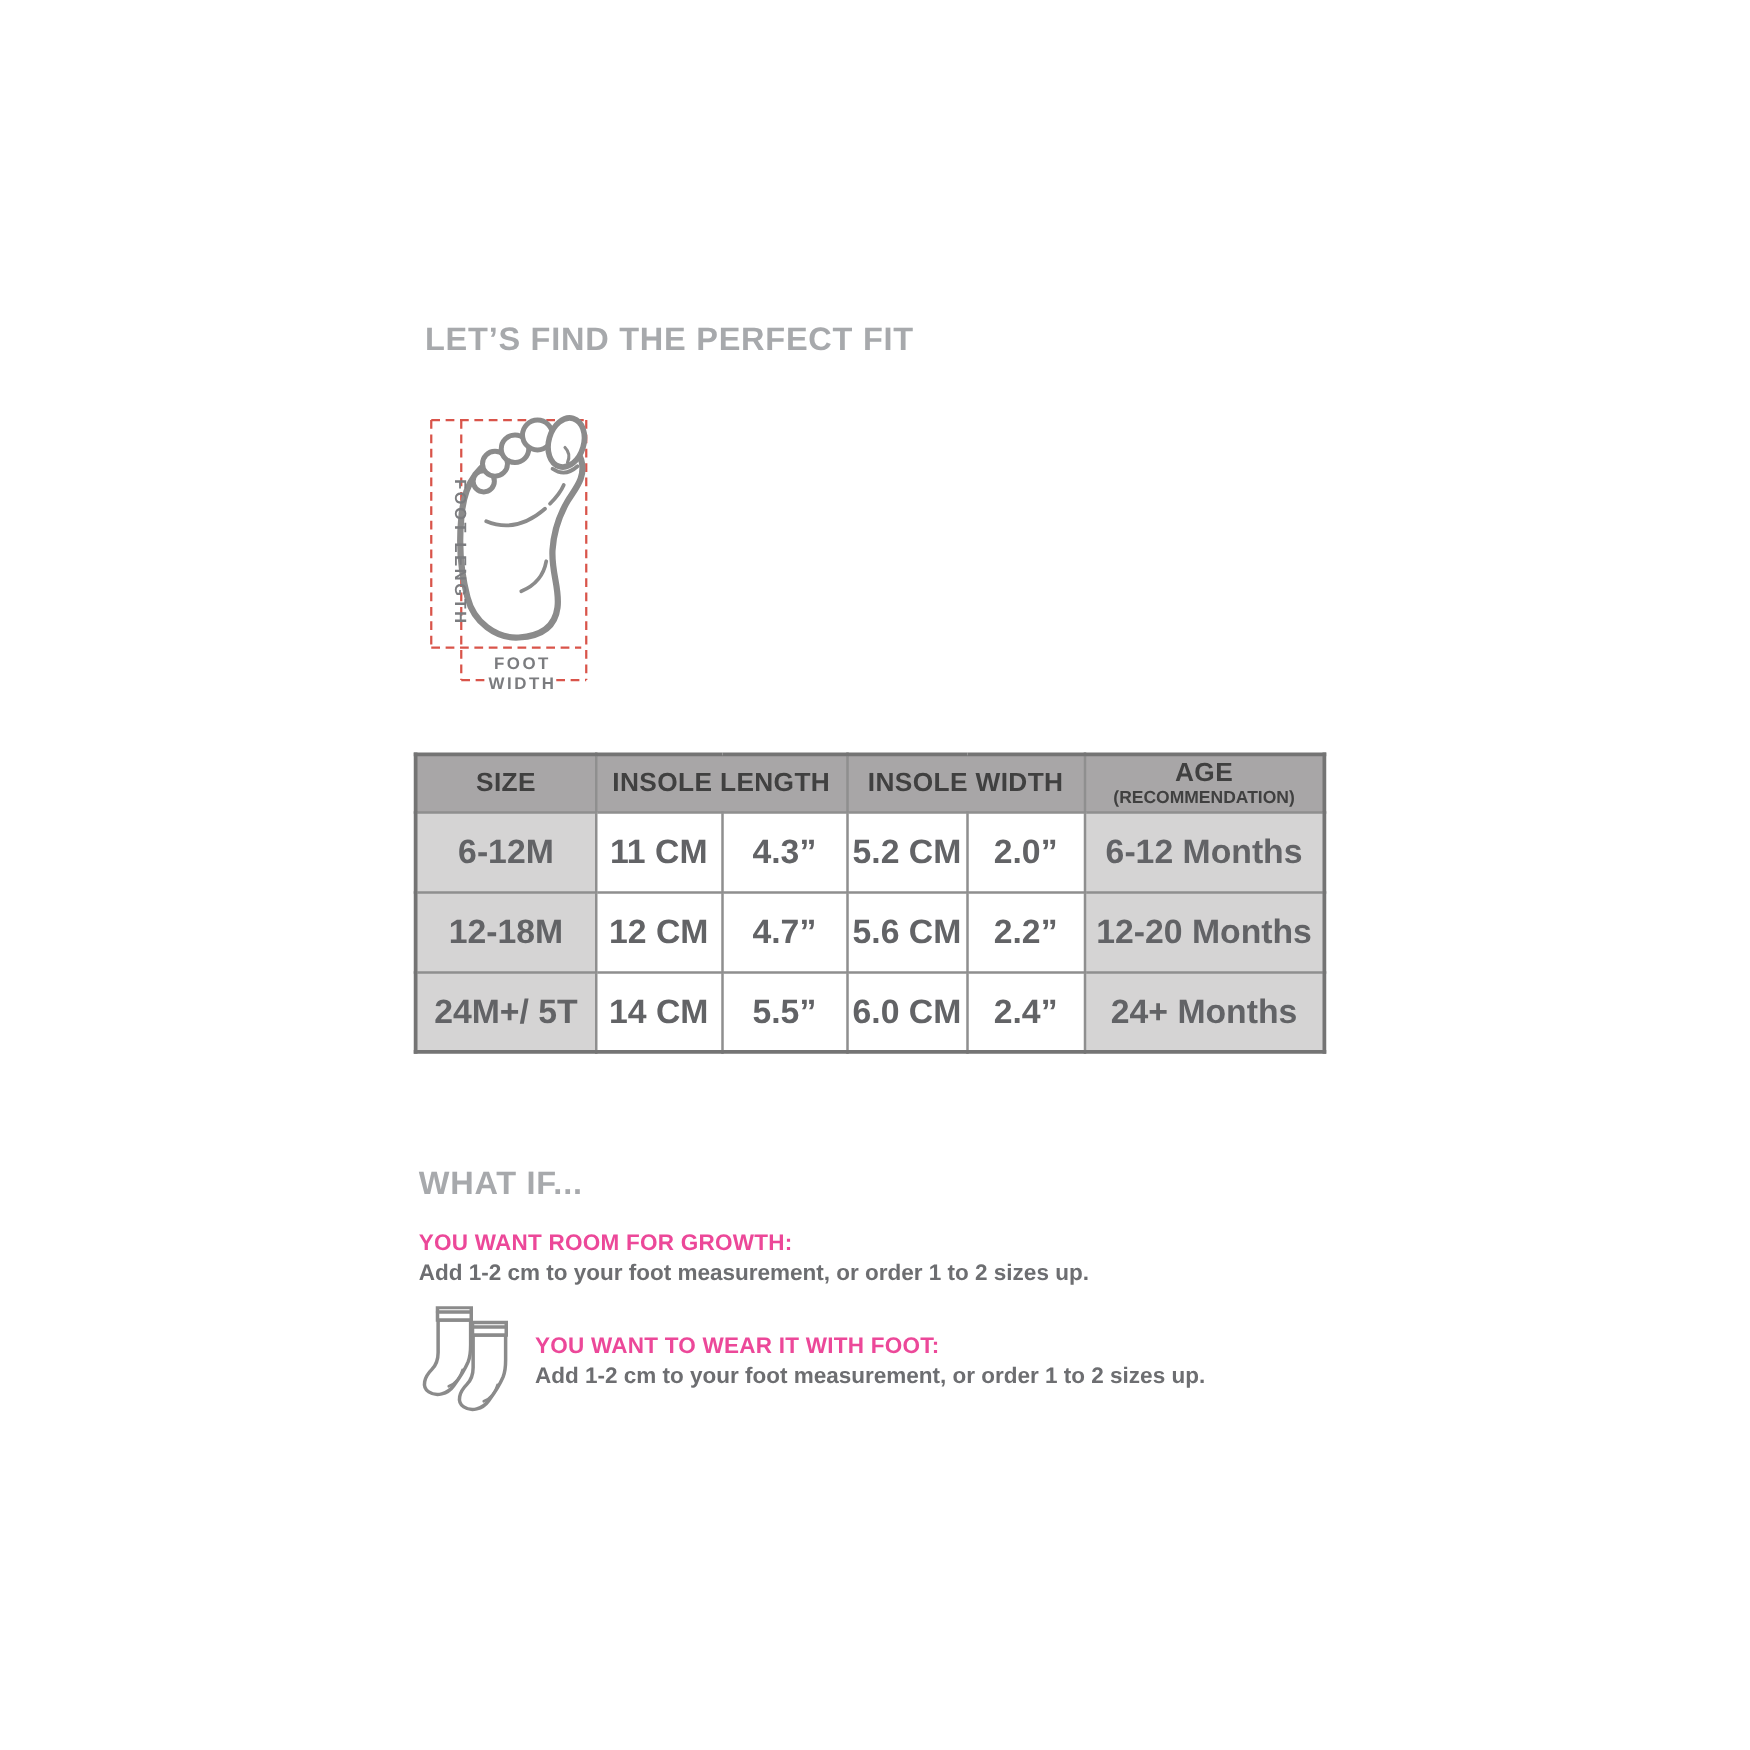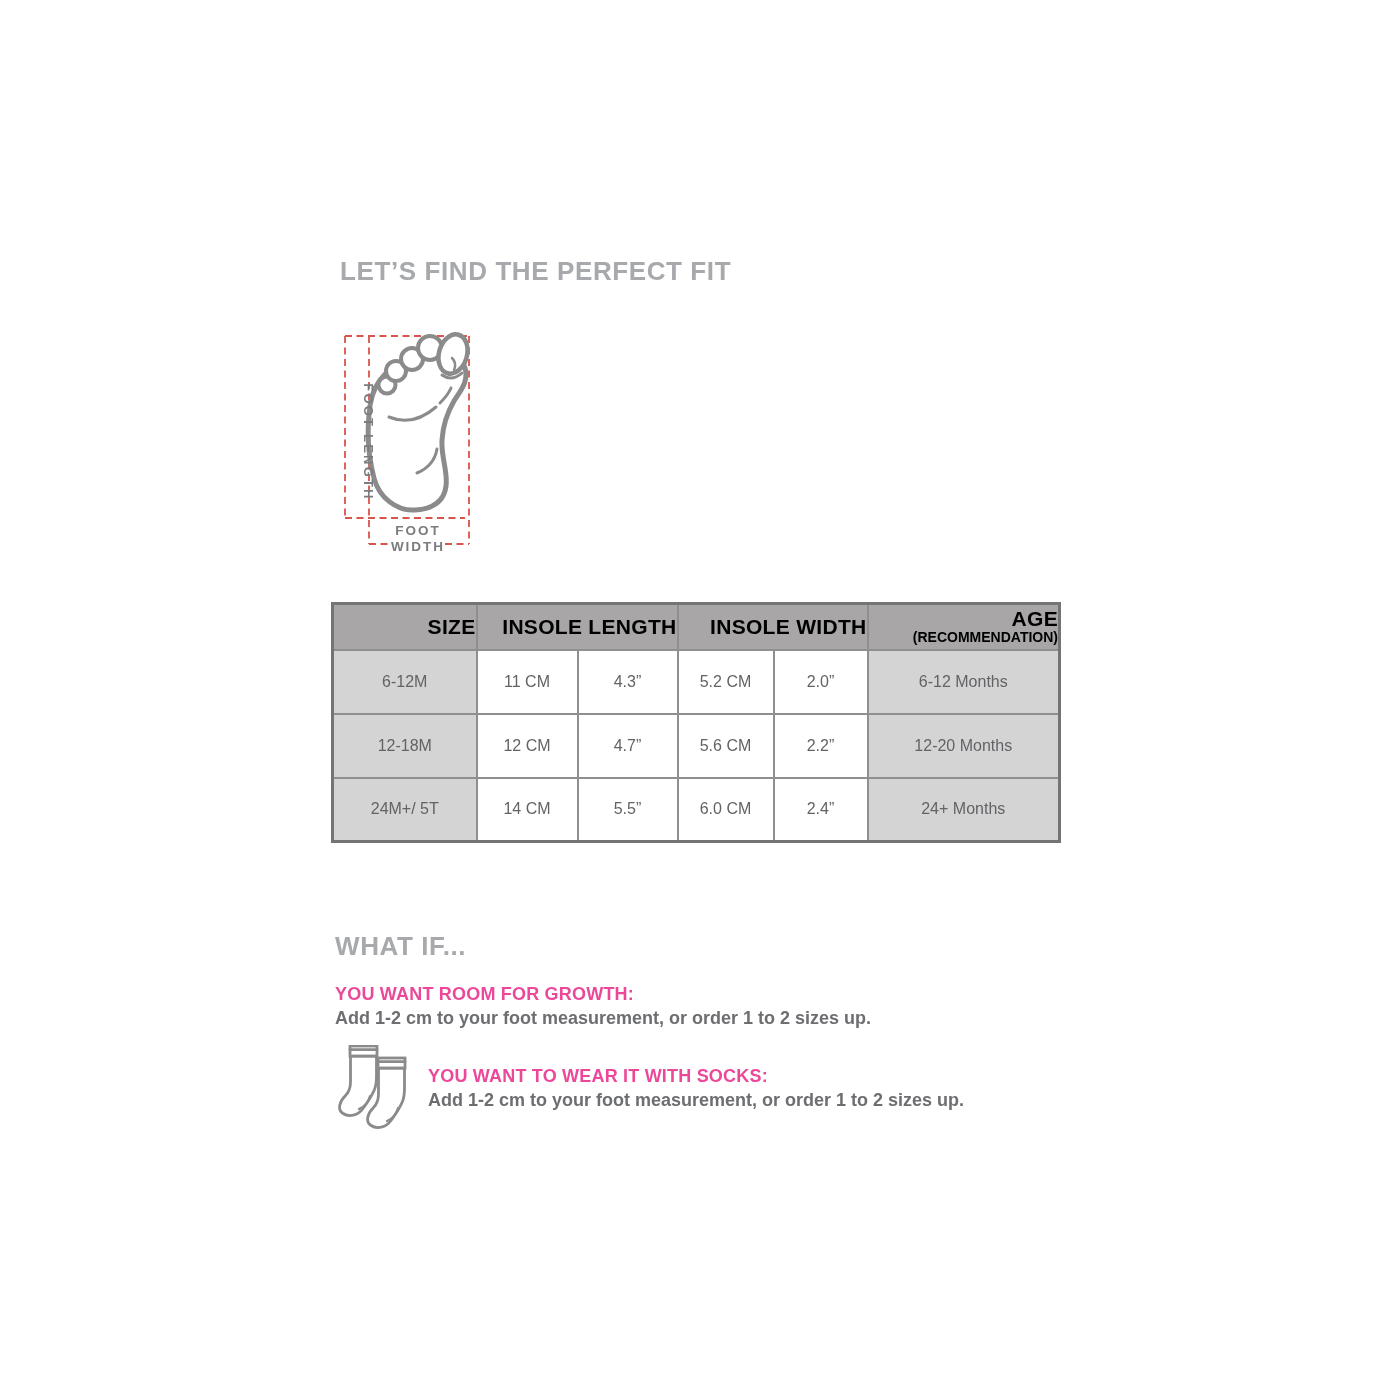--- a/index.html
+++ b/index.html
@@ -24,25 +24,25 @@
     position:absolute; left:331px; top:602px;
     border-collapse:collapse; table-layout:fixed;
     border:3px solid #747474;
   }
   .sizetable th, .sizetable td {
     border:2px solid #8f8f8f; text-align:center; vertical-align:middle; padding:0;
   }
   .sizetable thead tr { height:46px; }
   .sizetable tbody tr { height:64px; }
   .sizetable thead th {
-    background:#a8a6a7; color:#000000; font-size:21px; font-weight:700; letter-spacing:0.3px;text-align:right;
+    background:#a8a6a7; color:#404040; font-size:21px; font-weight:700; letter-spacing:0.3px;
   }
   .age-head { line-height:1.05; }
   .age-sub { display:block; font-size:14px; font-weight:700; letter-spacing:0; }
-  .sizetable tbody td { font-size:16px; font-weight:400; color:#626366; }
+  .sizetable tbody td { font-size:27px; font-weight:700; color:#626366; }
   .cell-shade { background:#d5d4d4; }
   .cell-white { background:#ffffff; }
 
   .bold-label {
     position:absolute; font-size:18px; font-weight:800;
     color:#ec4899; letter-spacing:0.2px; white-space:nowrap;
   }
   .body-line {
     position:absolute; font-size:18px; font-weight:600;
     color:#6d6e71; white-space:nowrap;
@@ -170,16 +170,16 @@
     <g transform="translate(42,13)">
       <path class="footline" stroke-width="2.8" stroke-linejoin="round" d="M0.5,10 L0.5,36 C0.5,42 -0.5,45.5 -4.5,49.5 C-10.5,55.5 -13,63.5 -7,67.5
            C-1,71.5 8,69.5 13,62.5 C17.5,56.5 21.5,50.5 24.5,43.5
            C26.5,38.5 26.5,35 26.5,30 L26.5,10 Z"></path>
       <rect class="footline" stroke-width="2.8" x="0" y="0" width="27" height="10"></rect>
       <path class="crease" stroke-width="2.8" d="M0,3.6 H27"></path>
       <path class="crease" stroke-width="2.2" d="M9,63 Q17.5,59.5 20,50"></path>
     </g>
   </svg>
 
-  <div class="bold-label" id="socks-heading">YOU WANT TO WEAR IT WITH SOCKS:</div>
+  <div class="bold-label" id="socks-heading">YOU WANT TO WEAR IT WITH FOOT:</div>
   <div class="body-line" id="socks-body">Add 1-2 cm to your foot measurement, or order 1 to 2 sizes up.</div>
 
 </div>
 
 </body></html>

